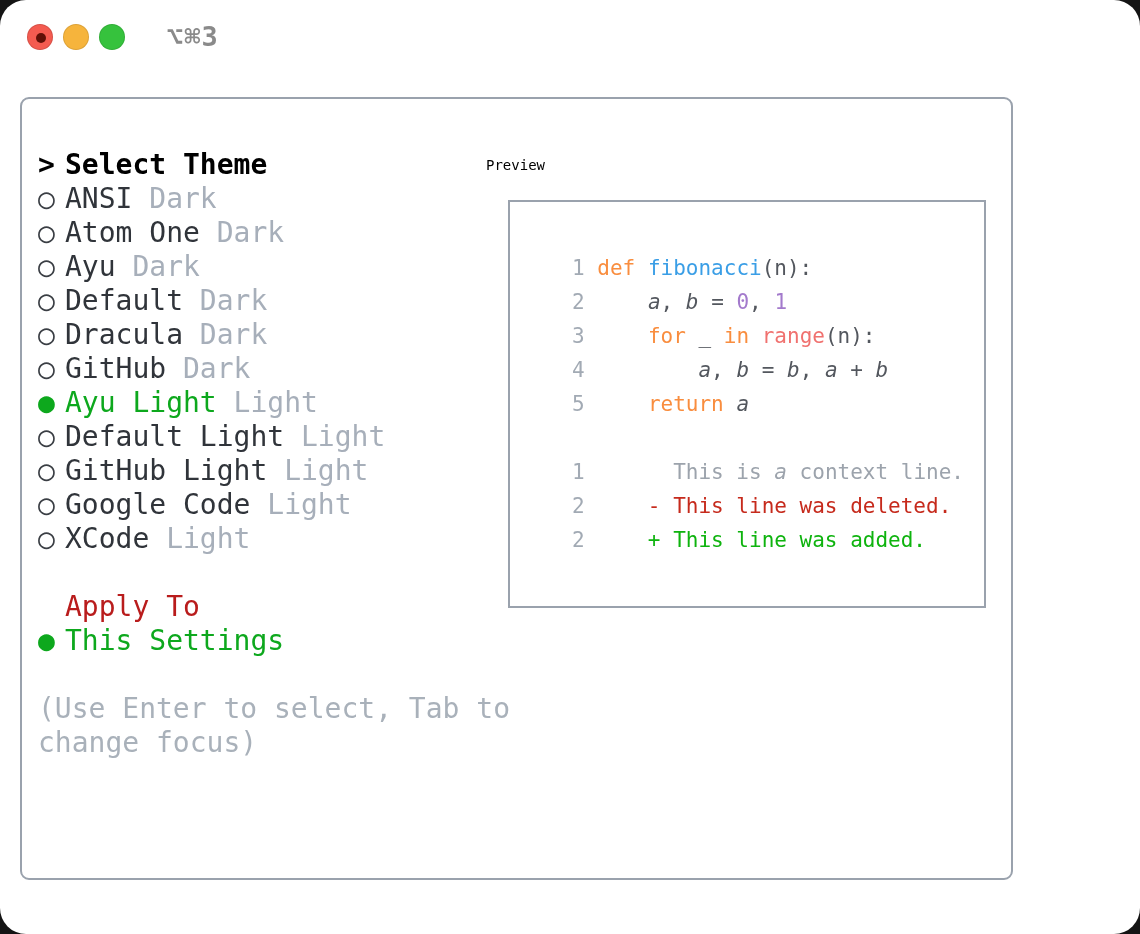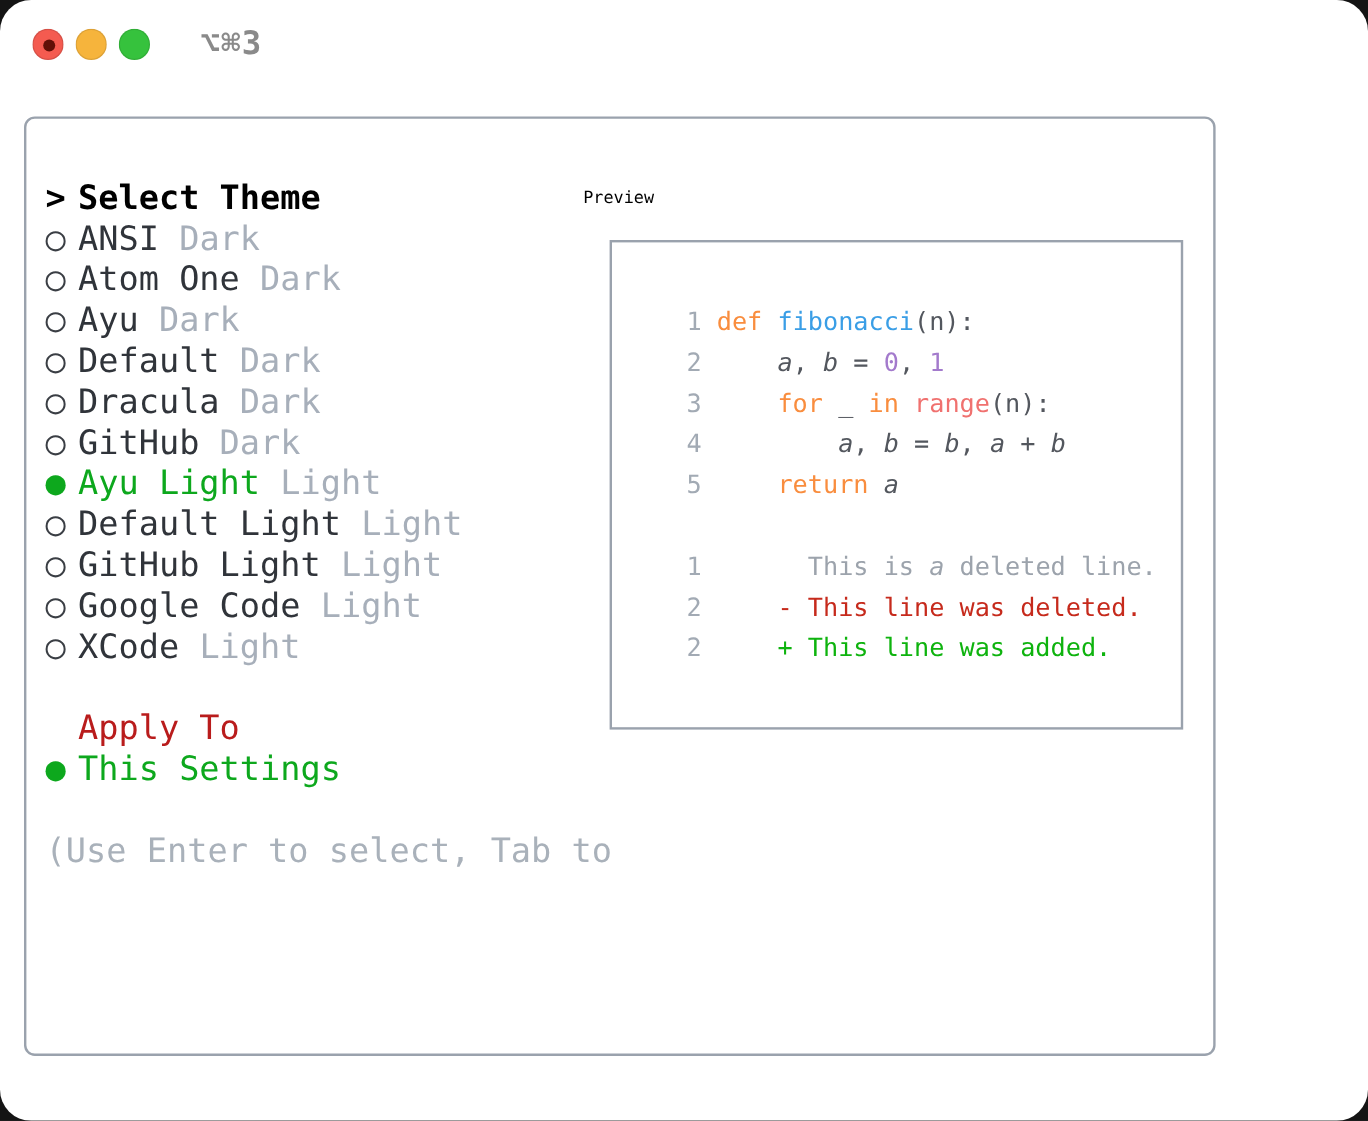--- a/index.html
+++ b/index.html
@@ -171,33 +171,34 @@
       <div class="row subheader">Apply To</div>
 
       <div>
           <div class="row selected"><span class="marker">●</span><span class="name">This Settings</span></div>
         </div>
 
       <div class="gap"></div>
 
       <div class="hint">
           <div class="row">(Use Enter to select, Tab to</div>
+          <div class="row">change focus)</div>
         </div>
     </div>
 
     <div class="preview-title">Preview</div>
 
     <div class="preview-box">
       <div class="preview-code">
           <div class="codeline"><span class="ln">1 </span><span class="tok-kw">def</span><span> </span><span class="tok-fn">fibonacci</span><span>(n):</span></div>
           <div class="codeline"><span class="ln">2 </span><span>    </span><span class="tok-var">a</span><span>, </span><span class="tok-var">b</span><span> = </span><span class="tok-num">0</span><span>, </span><span class="tok-num">1</span></div>
           <div class="codeline"><span class="ln">3 </span><span>    </span><span class="tok-kw">for</span><span> _ </span><span class="tok-kw">in</span><span> </span><span class="tok-call">range</span><span>(n):</span></div>
           <div class="codeline"><span class="ln">4 </span><span>        </span><span class="tok-var">a</span><span>, </span><span class="tok-var">b</span><span> = </span><span class="tok-var">b</span><span>, </span><span class="tok-var">a</span><span> + </span><span class="tok-var">b</span></div>
           <div class="codeline"><span class="ln">5 </span><span>    </span><span class="tok-kw">return</span><span> </span><span class="tok-var">a</span></div>
           <div class="codeline"><span class="ln"> </span></div>
-          <div class="codeline context"><span class="ln">1 </span><span>      This is </span><span class="tok-var">a</span><span> deleted line.</span></div>
+          <div class="codeline context"><span class="ln">1 </span><span>      This is </span><span class="tok-var">a</span><span> context line.</span></div>
           <div class="codeline deleted"><span class="ln">2 </span><span>    - This line was deleted.</span></div>
           <div class="codeline added"><span class="ln">2 </span><span>    + This line was added.</span></div>
         </div>
     </div>
 
   </div>
 </div>
 
 </body></html>

